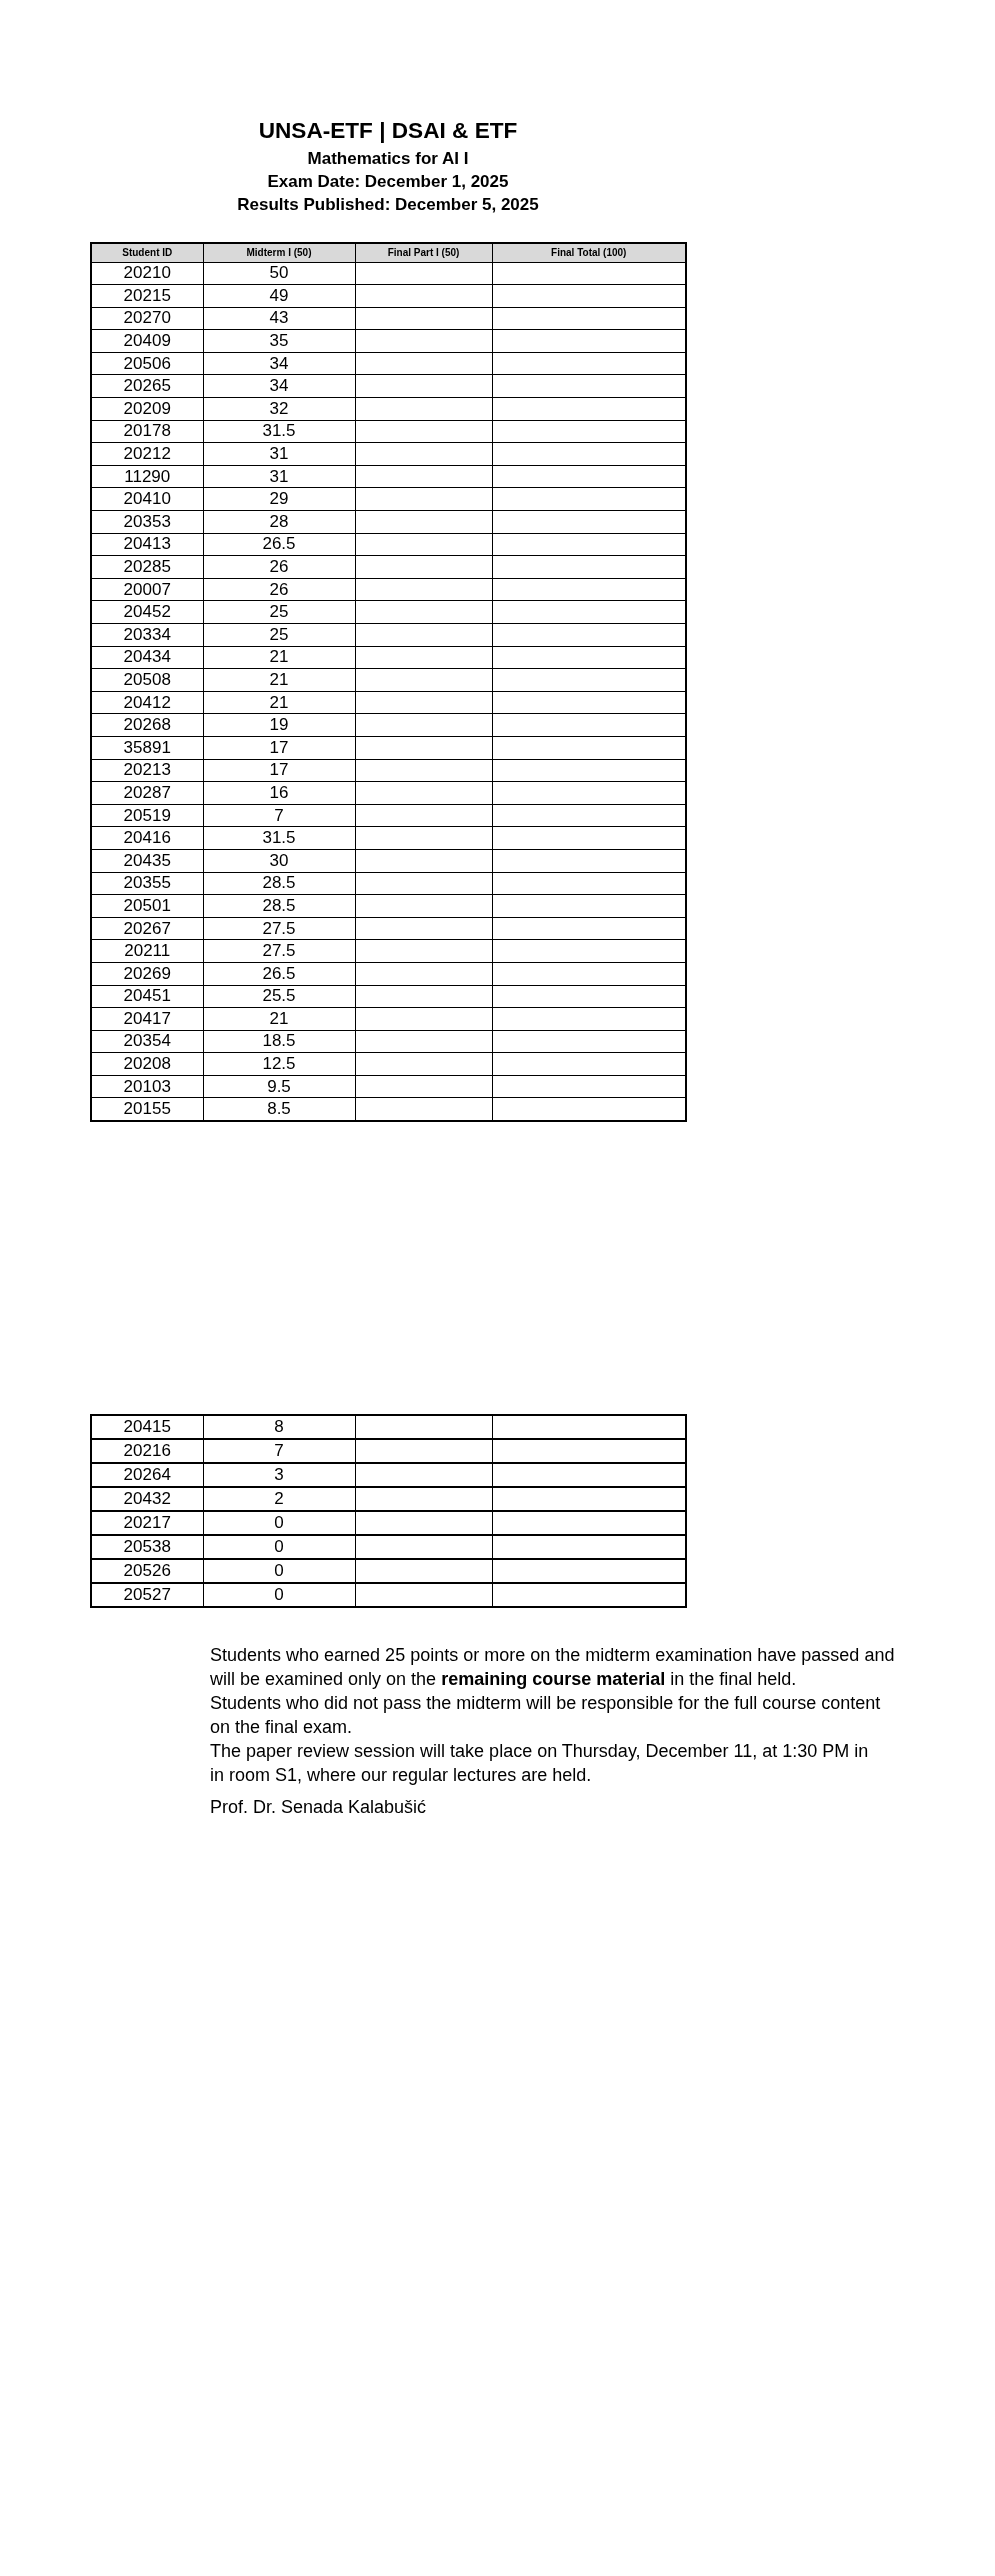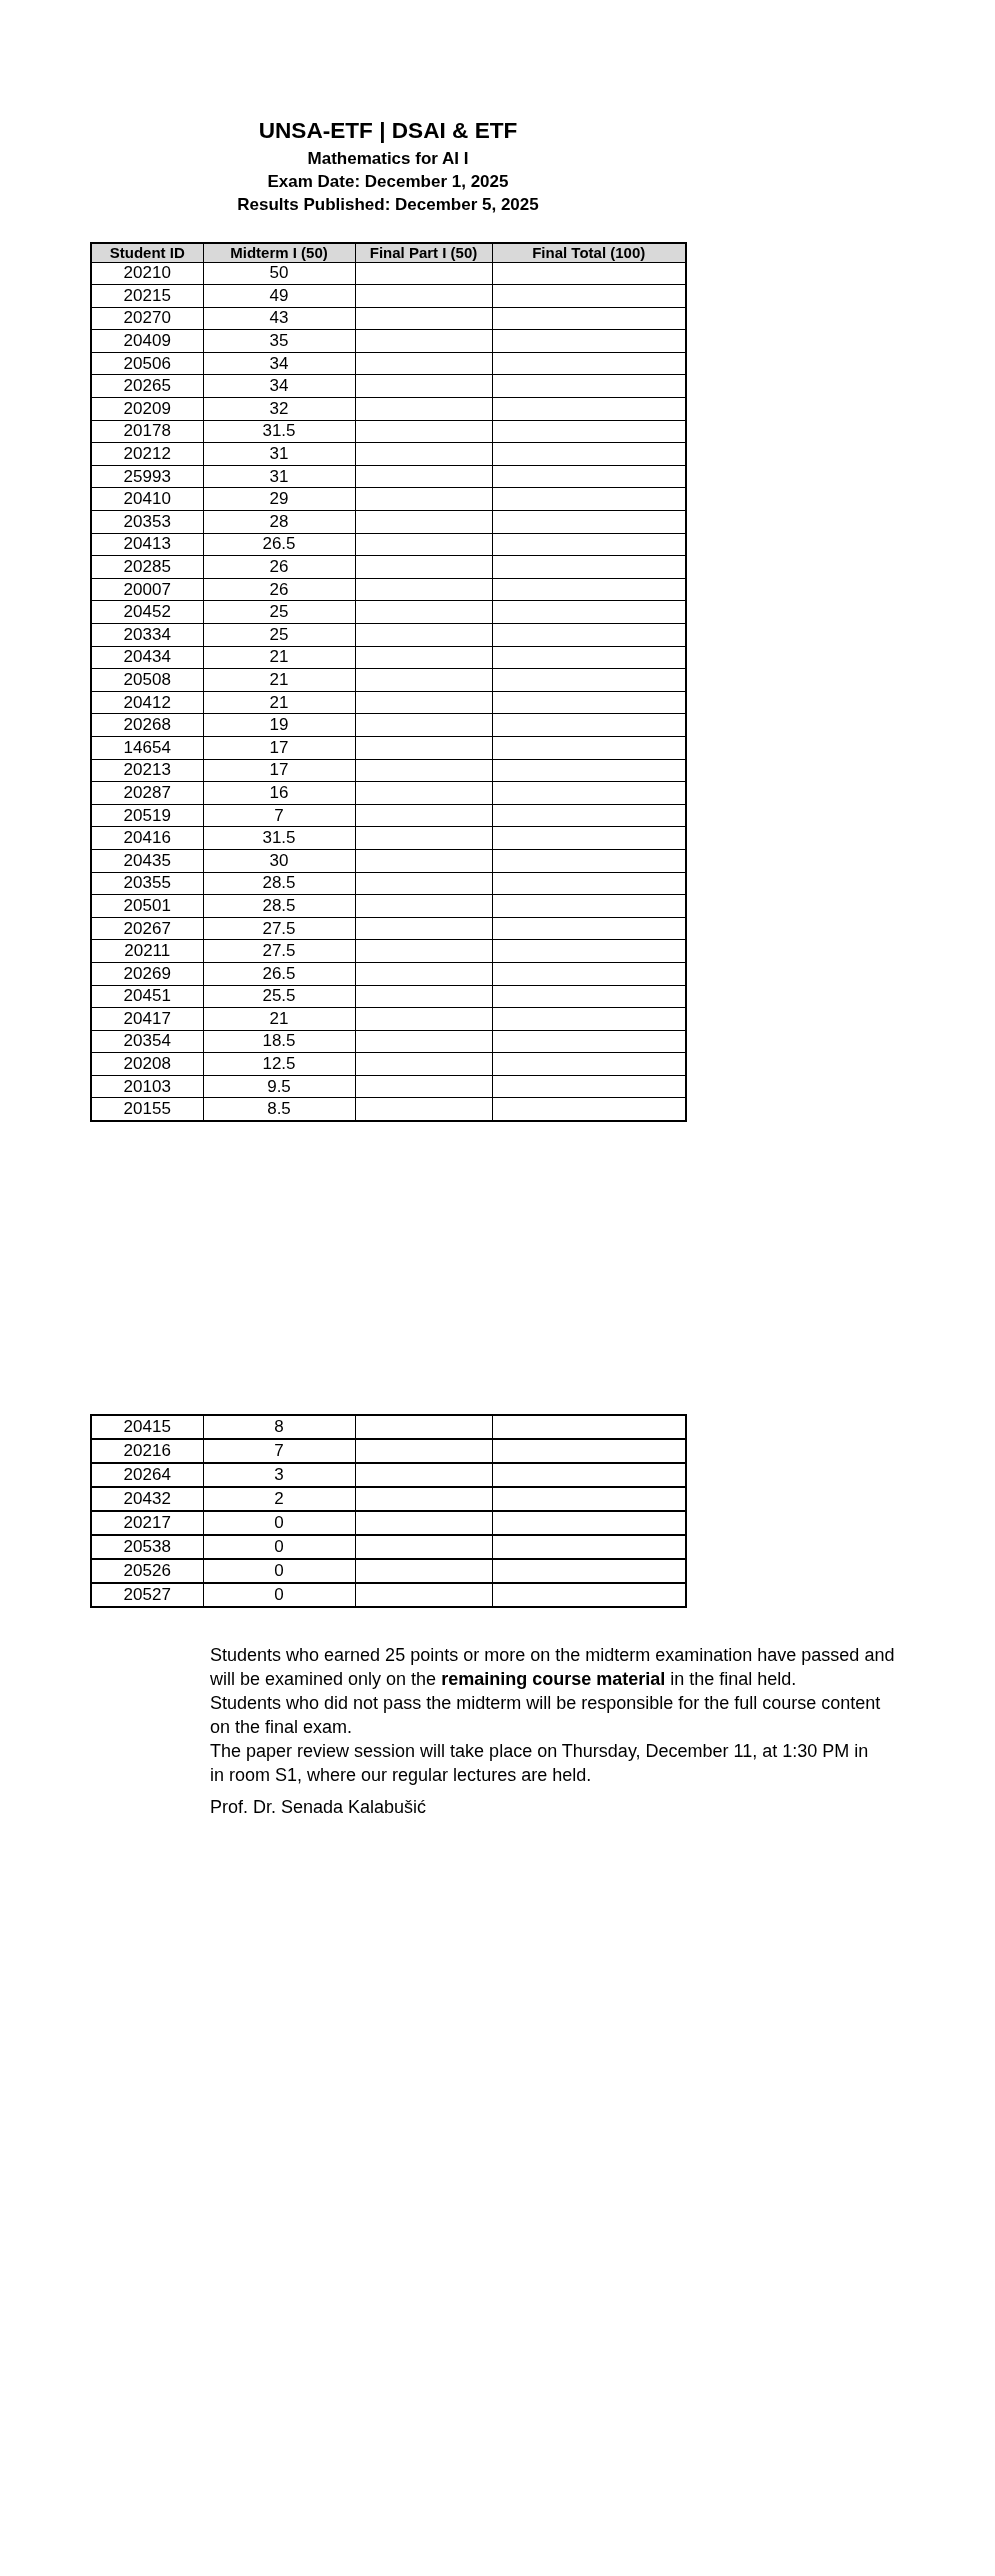--- a/index.html
+++ b/index.html
@@ -49,21 +49,21 @@
     border: 1.6px solid #000000;
     text-align: center;
     vertical-align: middle;
     padding: 0;
     overflow: hidden;
     white-space: nowrap;
   }
   table.results th {
     background: #d9d9d9;
     font-weight: bold;
-    font-size: 15px;
+    font-size: 10px;
     height: 19px;
   }
   table.results td { height: 22.6px; }
 
   #results-table-main { top: 242px; }
 
   #results-table-continued { top: 1414px; padding-left: 24px; }
   #results-table-continued td {
     height: 24px;
     border-width: 2.3px 1.6px;
@@ -157,21 +157,21 @@
           <td></td>
           <td></td>
         </tr>
         <tr>
           <td>20212</td>
           <td>31</td>
           <td></td>
           <td></td>
         </tr>
         <tr>
-          <td>25993</td>
+          <td>11290</td>
           <td>31</td>
           <td></td>
           <td></td>
         </tr>
         <tr>
           <td>20410</td>
           <td>29</td>
           <td></td>
           <td></td>
         </tr>
@@ -229,21 +229,21 @@
           <td></td>
           <td></td>
         </tr>
         <tr>
           <td>20268</td>
           <td>19</td>
           <td></td>
           <td></td>
         </tr>
         <tr>
-          <td>14654</td>
+          <td>35891</td>
           <td>17</td>
           <td></td>
           <td></td>
         </tr>
         <tr>
           <td>20213</td>
           <td>17</td>
           <td></td>
           <td></td>
         </tr>

